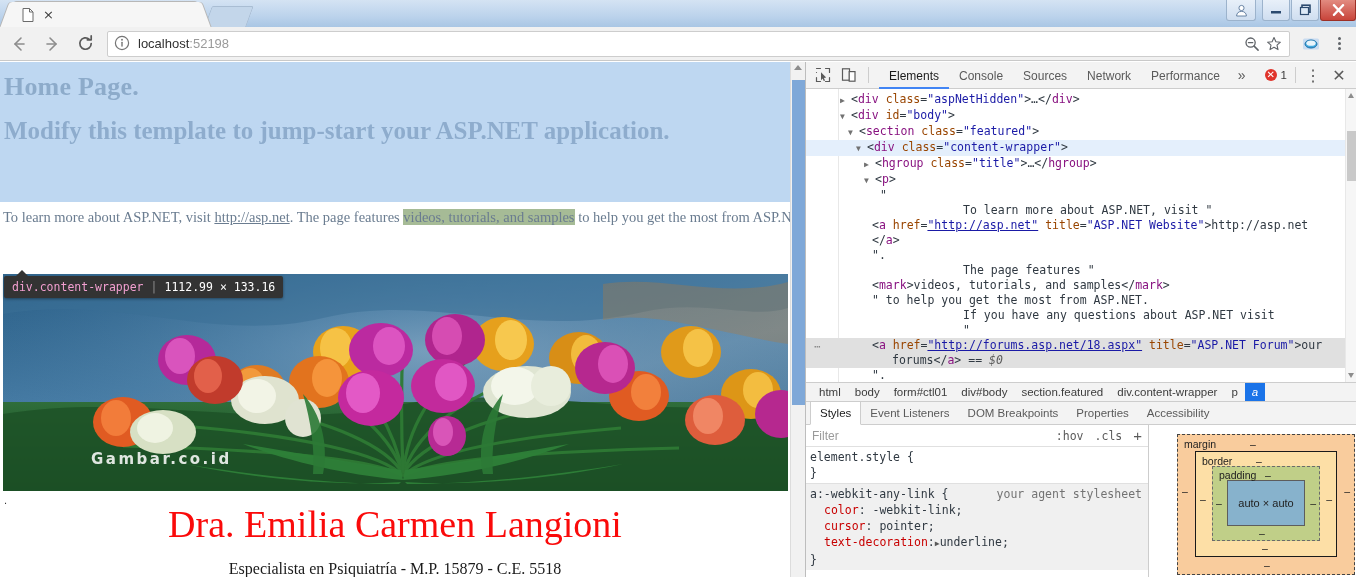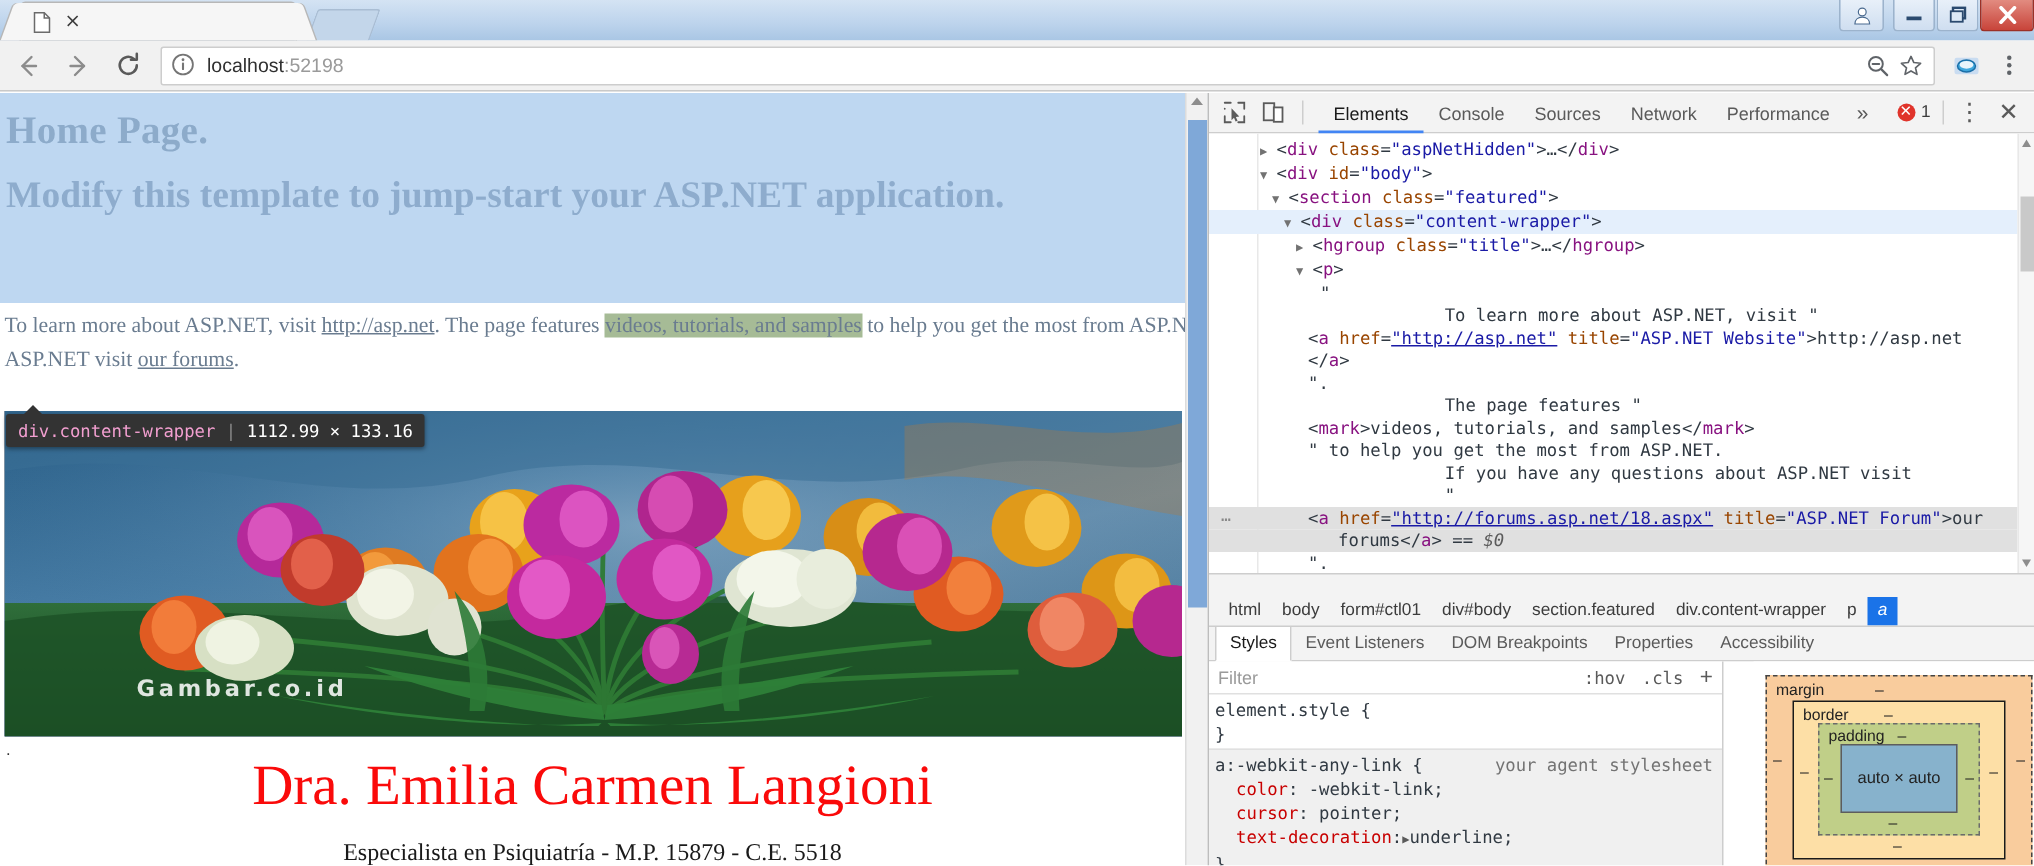--- a/index.html
+++ b/index.html
@@ -239,22 +239,22 @@
     position:absolute; right:0; top:0; width:11px; height:293px; background:#f6f6f6;
     border-left:1px solid #e8e8e8;
   }
   .dom-scroll .sa { position:absolute; left:2px; width:0; height:0;
     border-left:3.5px solid transparent; border-right:3.5px solid transparent; }
   .dom-scroll .sa.up { top:4px; border-bottom:5px solid #8d8d8d; }
   .dom-scroll .sa.dn { bottom:4px; border-top:5px solid #8d8d8d; }
   .dom-scroll .sth { position:absolute; left:1px; top:42px; width:9px; height:50px; background:#c9c9c9; }
 
   .crumbs {
-    flex:0 0 auto; height:36px; border-top:1px solid #cdcdcd; border-bottom:1px solid #cdcdcd;
-    background:#f3f3f3; display:flex; align-items:flex-end; padding-left:6px; overflow:hidden;
+    flex:0 0 auto; height:20px; border-top:1px solid #cdcdcd; border-bottom:1px solid #cdcdcd;
+    background:#f3f3f3; display:flex; align-items:center; padding-left:6px; overflow:hidden;
   }
   .crumb { font-size:11.5px; color:#3c3c3c; padding:0 7px; line-height:19px; white-space:nowrap; }
   .crumb.sel { background:#1a73e8; color:#fff; font-style:italic; }
 
   .sidetabs {
     flex:0 0 auto; height:23px; background:#f3f3f3;
     border-bottom:1px solid #cdcdcd; display:flex; align-items:stretch; padding-left:4px;
   }
   .stab { padding:0 9px; font-size:11.5px; color:#5a5a5a; line-height:23px; white-space:nowrap; }
   .stab.sel { background:#fff; color:#1a1a1a; border:1px solid #cdcdcd; border-bottom-color:#fff;
@@ -396,21 +396,20 @@
   </div>
 
   <div class="viewport">
     <div class="pagecontent">
 
       <div class="h1">Home Page.</div>
       <div class="h2">Modify this template to jump-start your ASP.NET application.</div>
 
       <div class="ptext">
         <span>To learn more about ASP.NET, visit </span><span class="lnk">http://asp.net</span><span>. The page features </span><span class="mark">videos, tutorials, and samples</span><span> to help you get the most from ASP.N</span>
-        <span class="l2"><span>ASP.NET visit </span><span class="lnk">our forums</span><span>.</span></span>
       </div>
 
       <div class="hl-band hl-main"></div>
 
       <div class="flowerimg">
         <svg viewBox="0 0 785 217" preserveAspectRatio="none" aria-hidden="true">
           <defs>
             <linearGradient id="sky" x1="0" y1="0" x2="1" y2="1">
               <stop offset="0%" stop-color="#2a5f87"></stop>
                 <stop offset="35%" stop-color="#4a7fa8"></stop>

